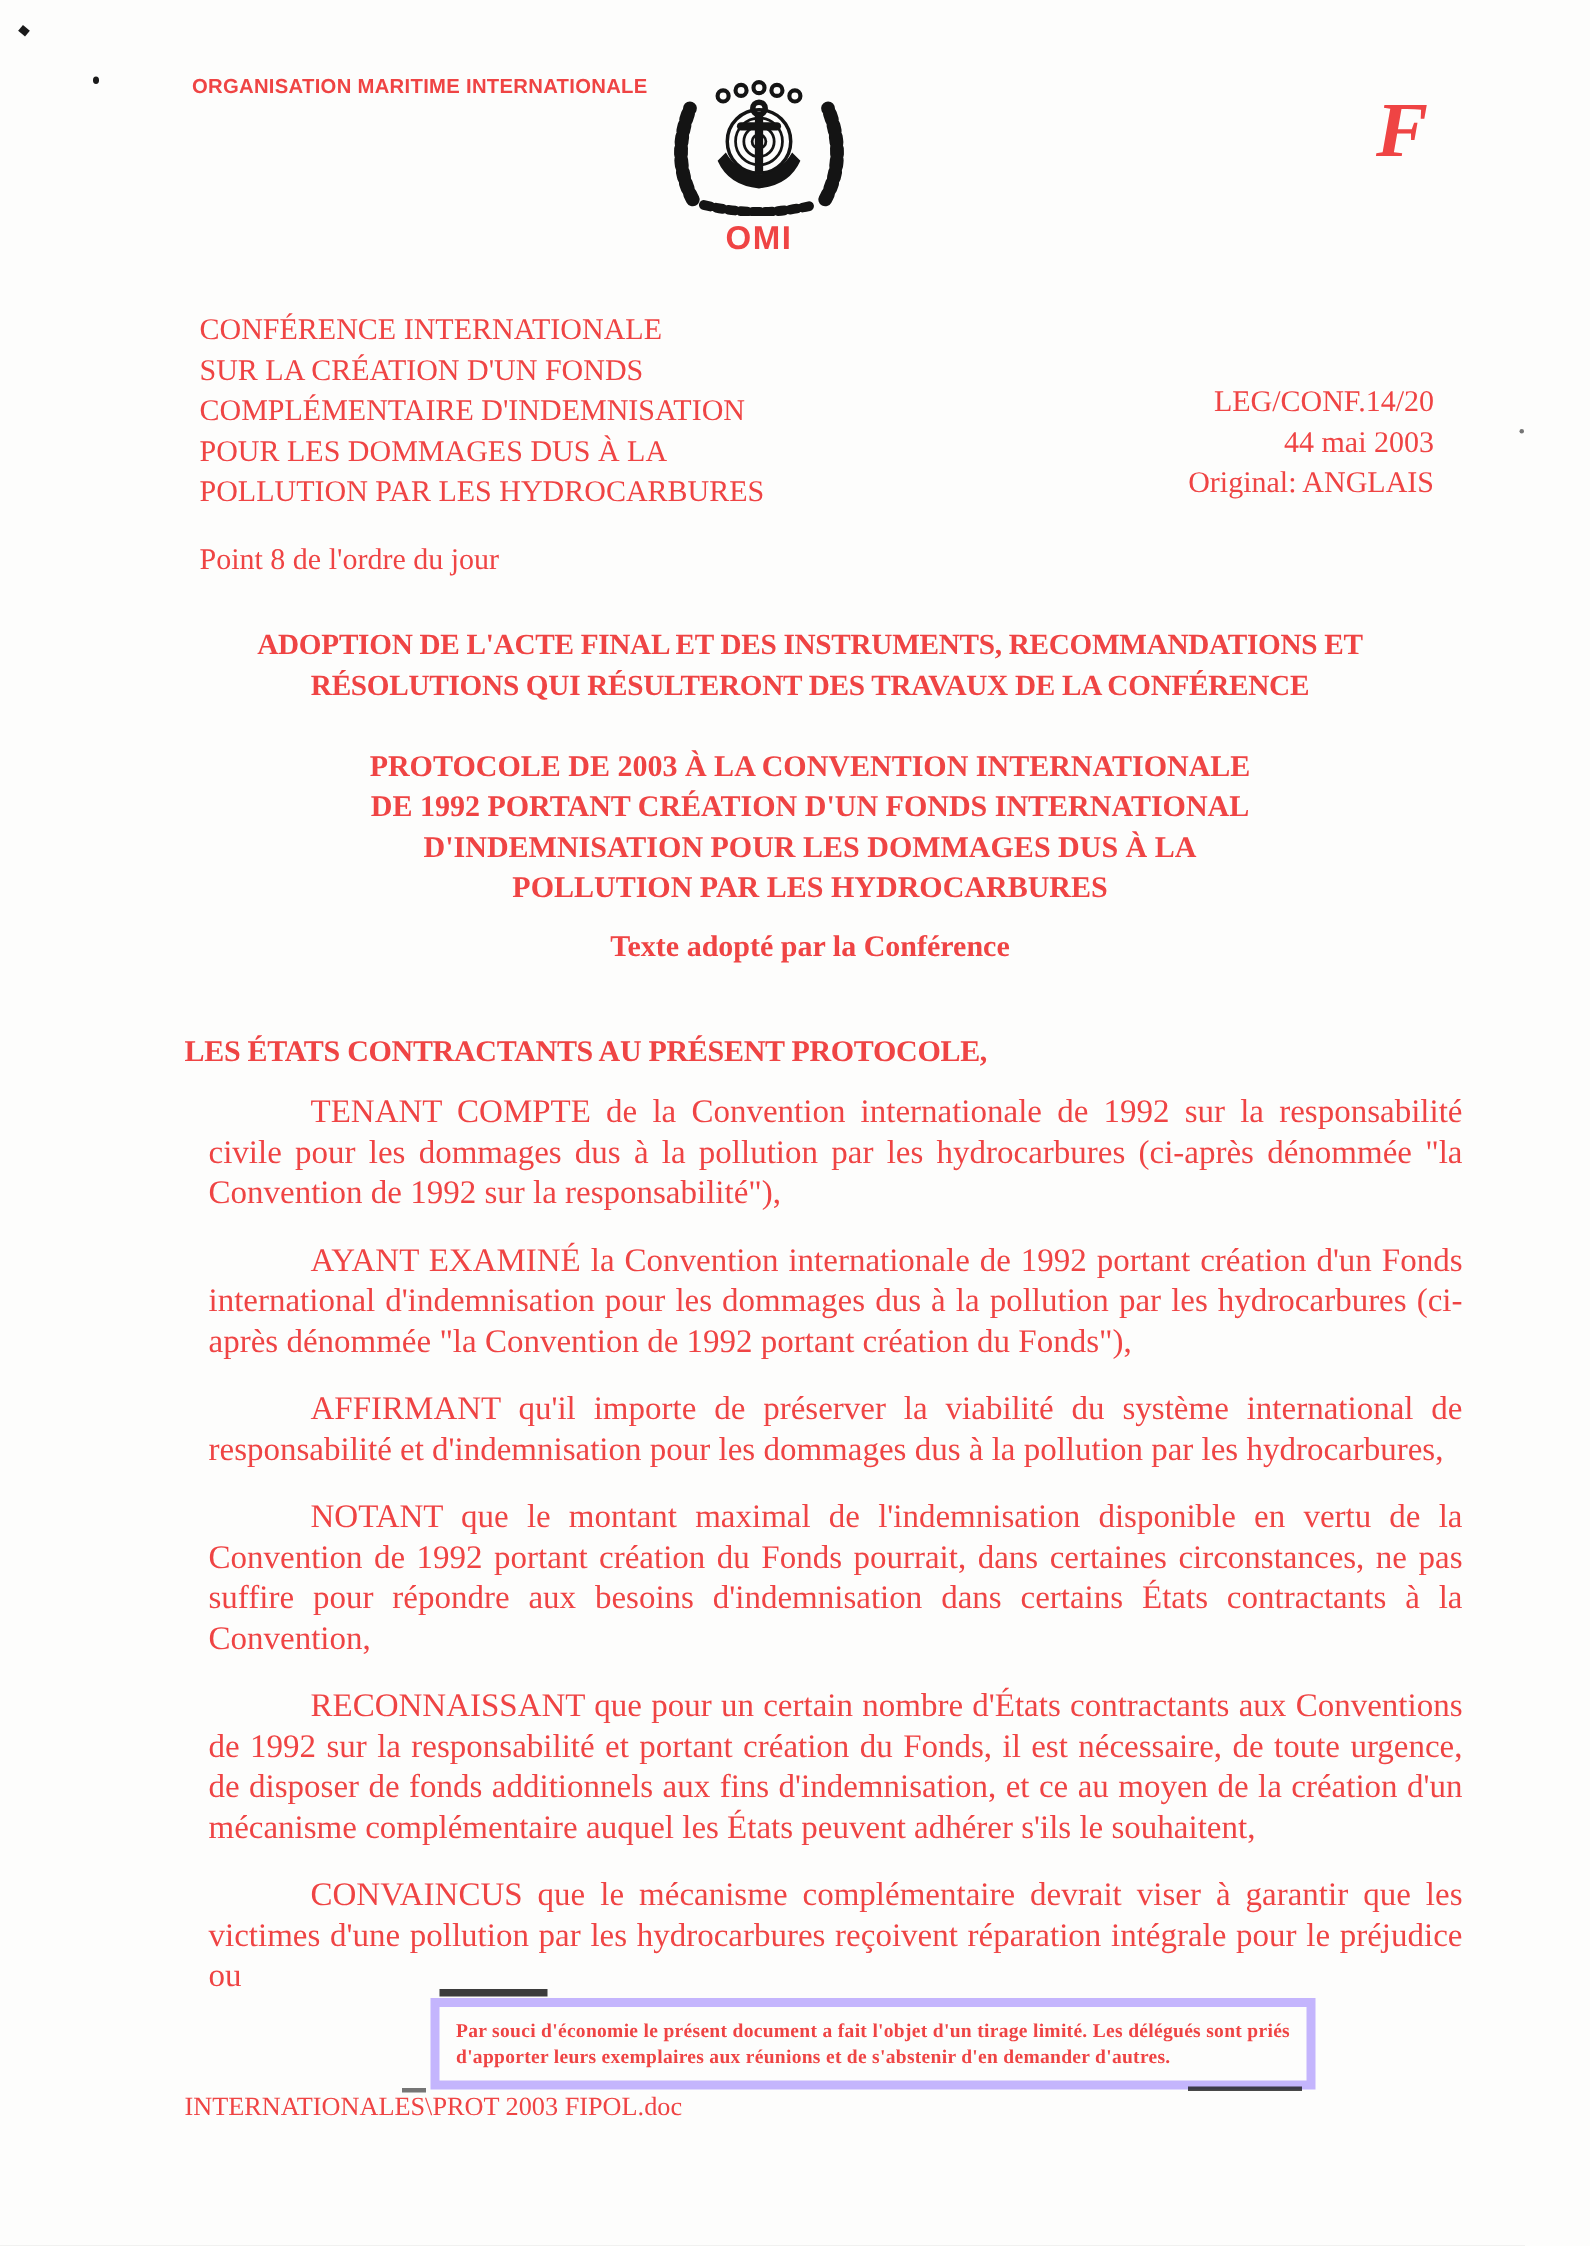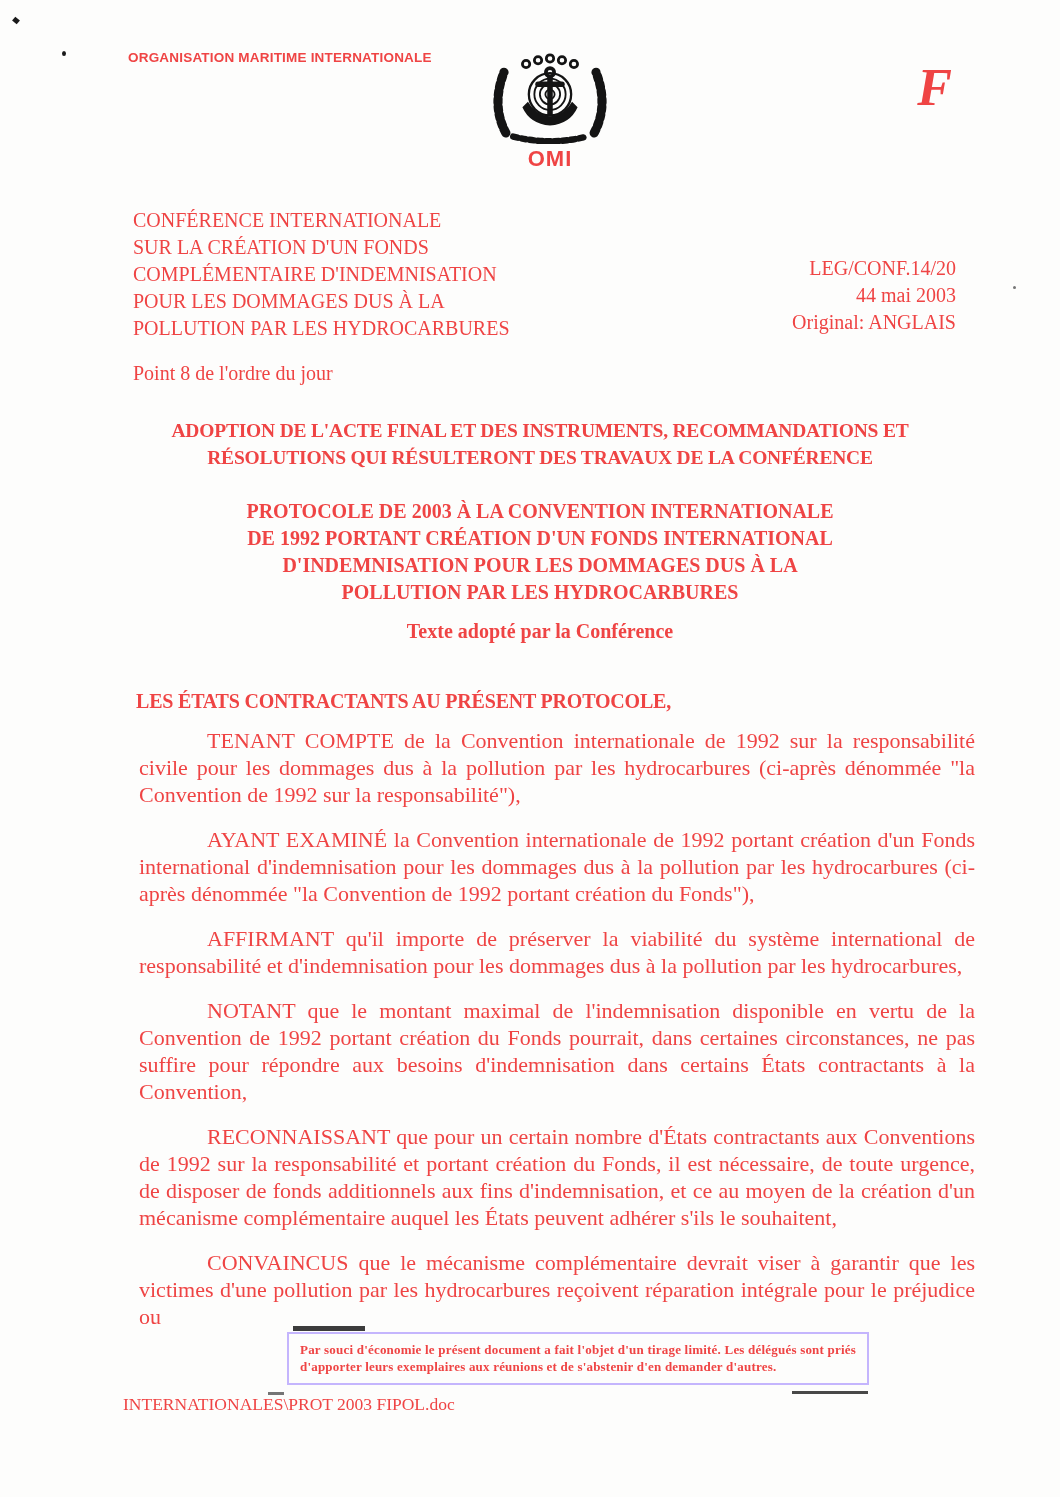--- a/index.html
+++ b/index.html
@@ -16,21 +16,21 @@
     position:absolute;left:128px;top:50px;
     font-family:"Liberation Sans", sans-serif;
     font-weight:bold;font-size:13.5px;letter-spacing:.2px;
   }
   .doc-letter{
     position:absolute;right:108px;top:58px;
     font-size:52px;font-weight:bold;font-style:italic;
     font-family:"Liberation Serif", serif;
   }
   .logo-wrap{
-    position:absolute;left:480px;top:52px;width:140px;
+    position:absolute;left:436px;top:52px;width:140px;
     text-align:center;
   }
   .logo-wrap svg{display:block;margin:0 auto;}
   .logo-caption{
     font-family:"Liberation Sans", sans-serif;
     font-weight:bold;font-size:22px;margin-top:2px;letter-spacing:1px;
   }
   
   .conf-block{
     position:absolute;left:133px;top:207px;
@@ -50,32 +50,32 @@
   .h-protocole{
     position:absolute;left:110px;width:860px;top:498px;
     text-align:center;font-weight:bold;font-size:20px;line-height:27px;
   }
   .h-texte{
     position:absolute;left:110px;width:860px;top:620px;
     text-align:center;font-weight:bold;font-size:20px;
   }
   .h-etats{
     position:absolute;left:123px;top:690px;
-    font-weight:bold;font-size:20px;letter-spacing:-0.2px;margin-left:13px;
+    font-weight:bold;font-size:20px;letter-spacing:-0.2px;
   }
   
   .body-text{
     position:absolute;left:139px;top:727px;width:836px;
     font-size:22px;line-height:27px;text-align:justify;
   }
   .body-text p{margin:0 0 18px 0;text-indent:68px;}
   
   .notice-box{
     position:absolute;left:287px;top:1332px;width:556px;
-    border:2px solid #c4b5fd;
+    border:6px solid #c4b5fd;
     padding:7px 11px 8px 11px;
     font-size:13px;font-weight:bold;line-height:17px;
     text-align:justify;letter-spacing:.2px;
   }
   
   .footer-path{
     position:absolute;left:123px;top:1392px;width:836px;
     font-size:17.5px;line-height:24px;
   }
   .footer-path .l1{text-align:justify;text-align-last:justify;}

